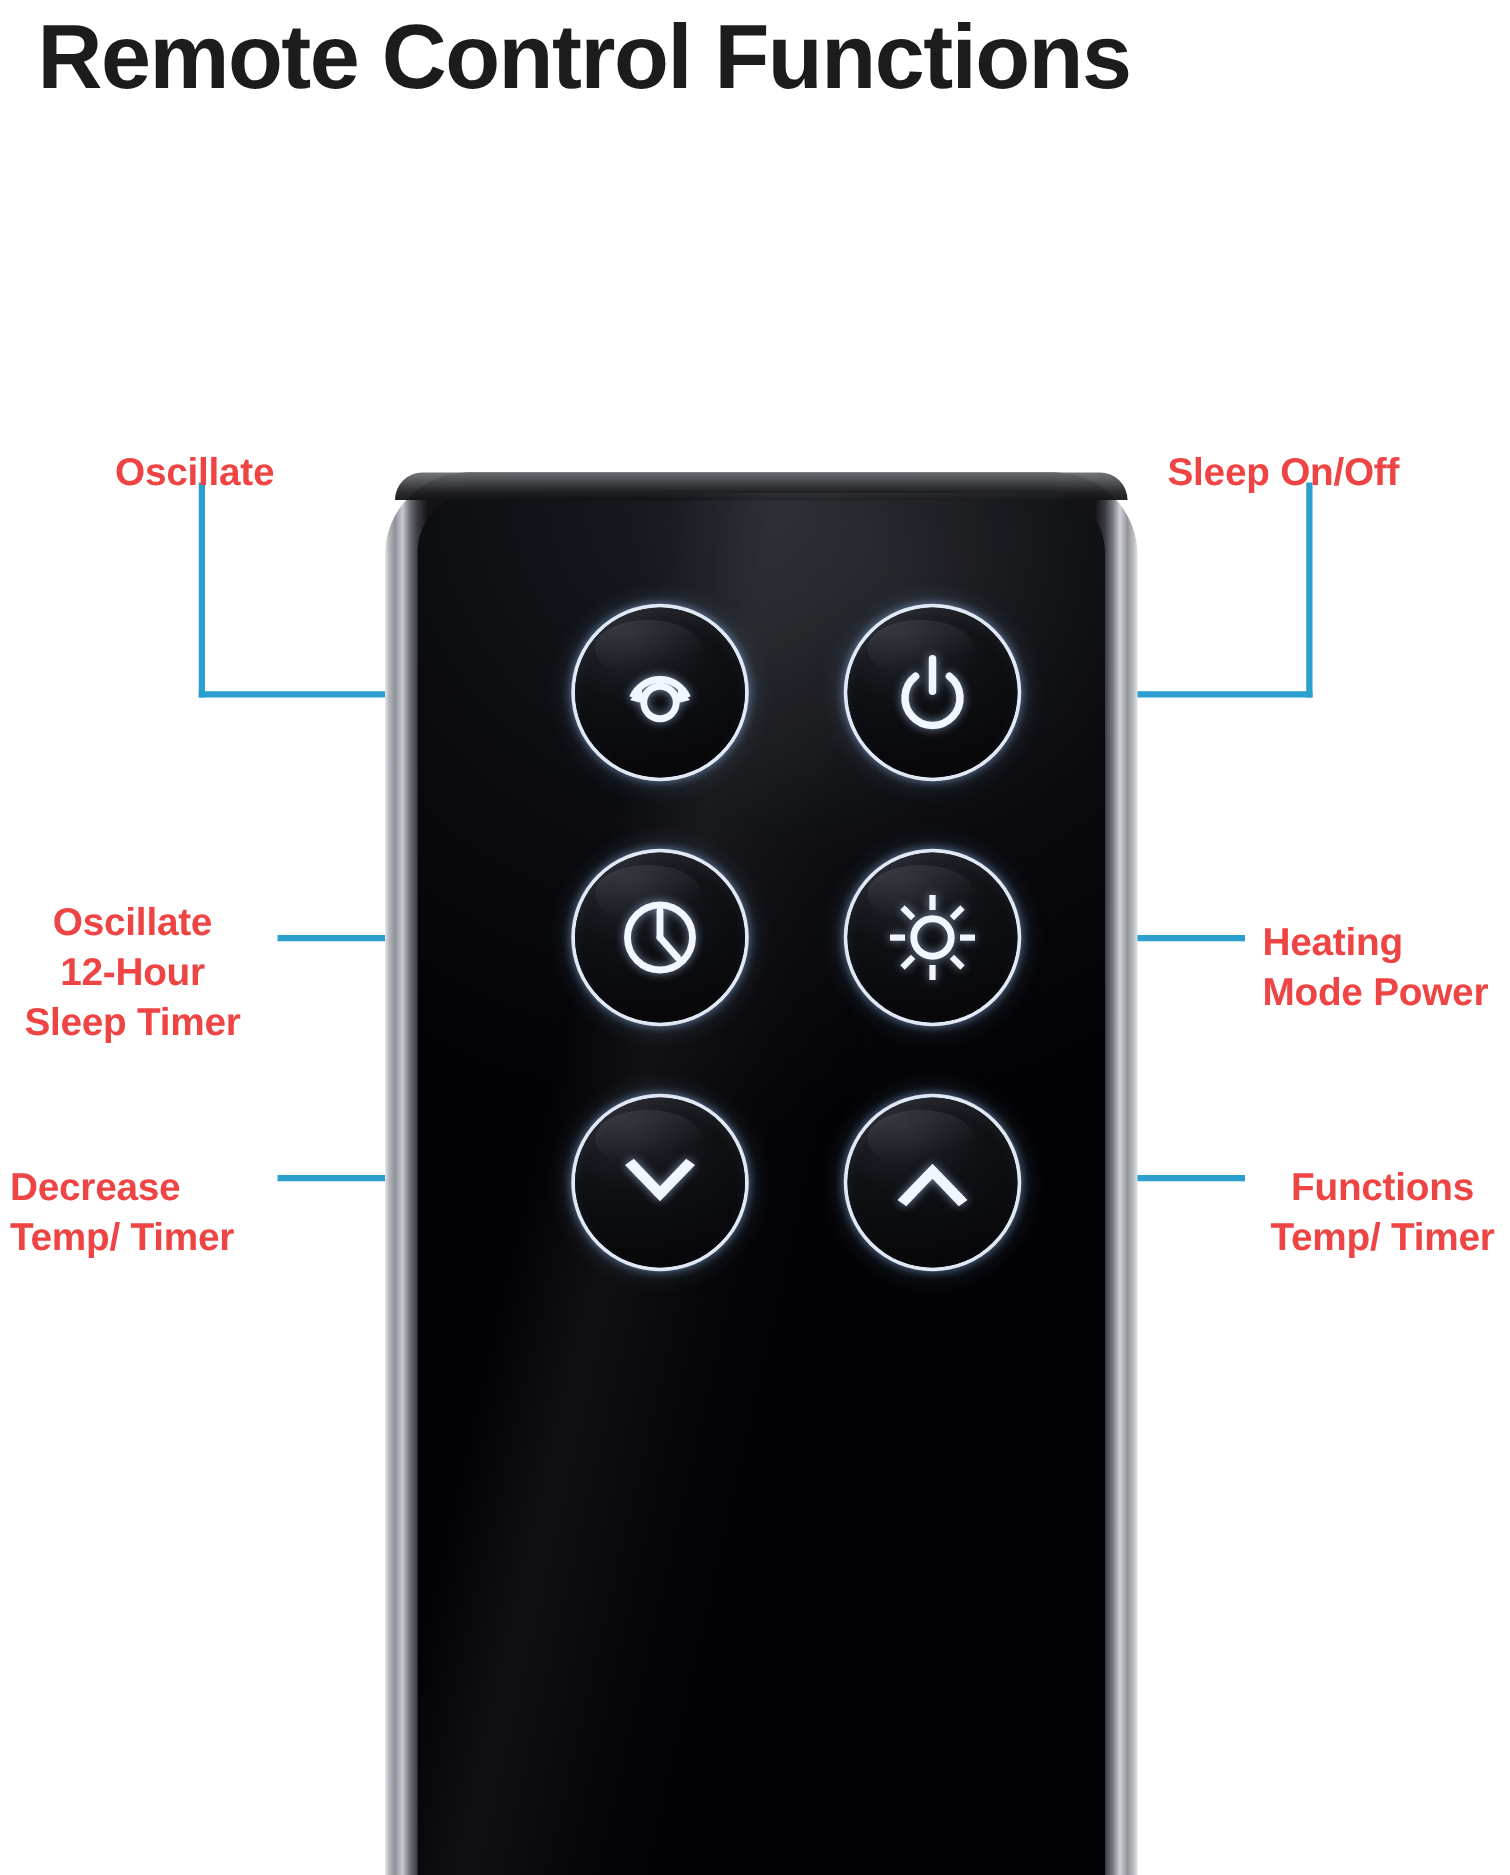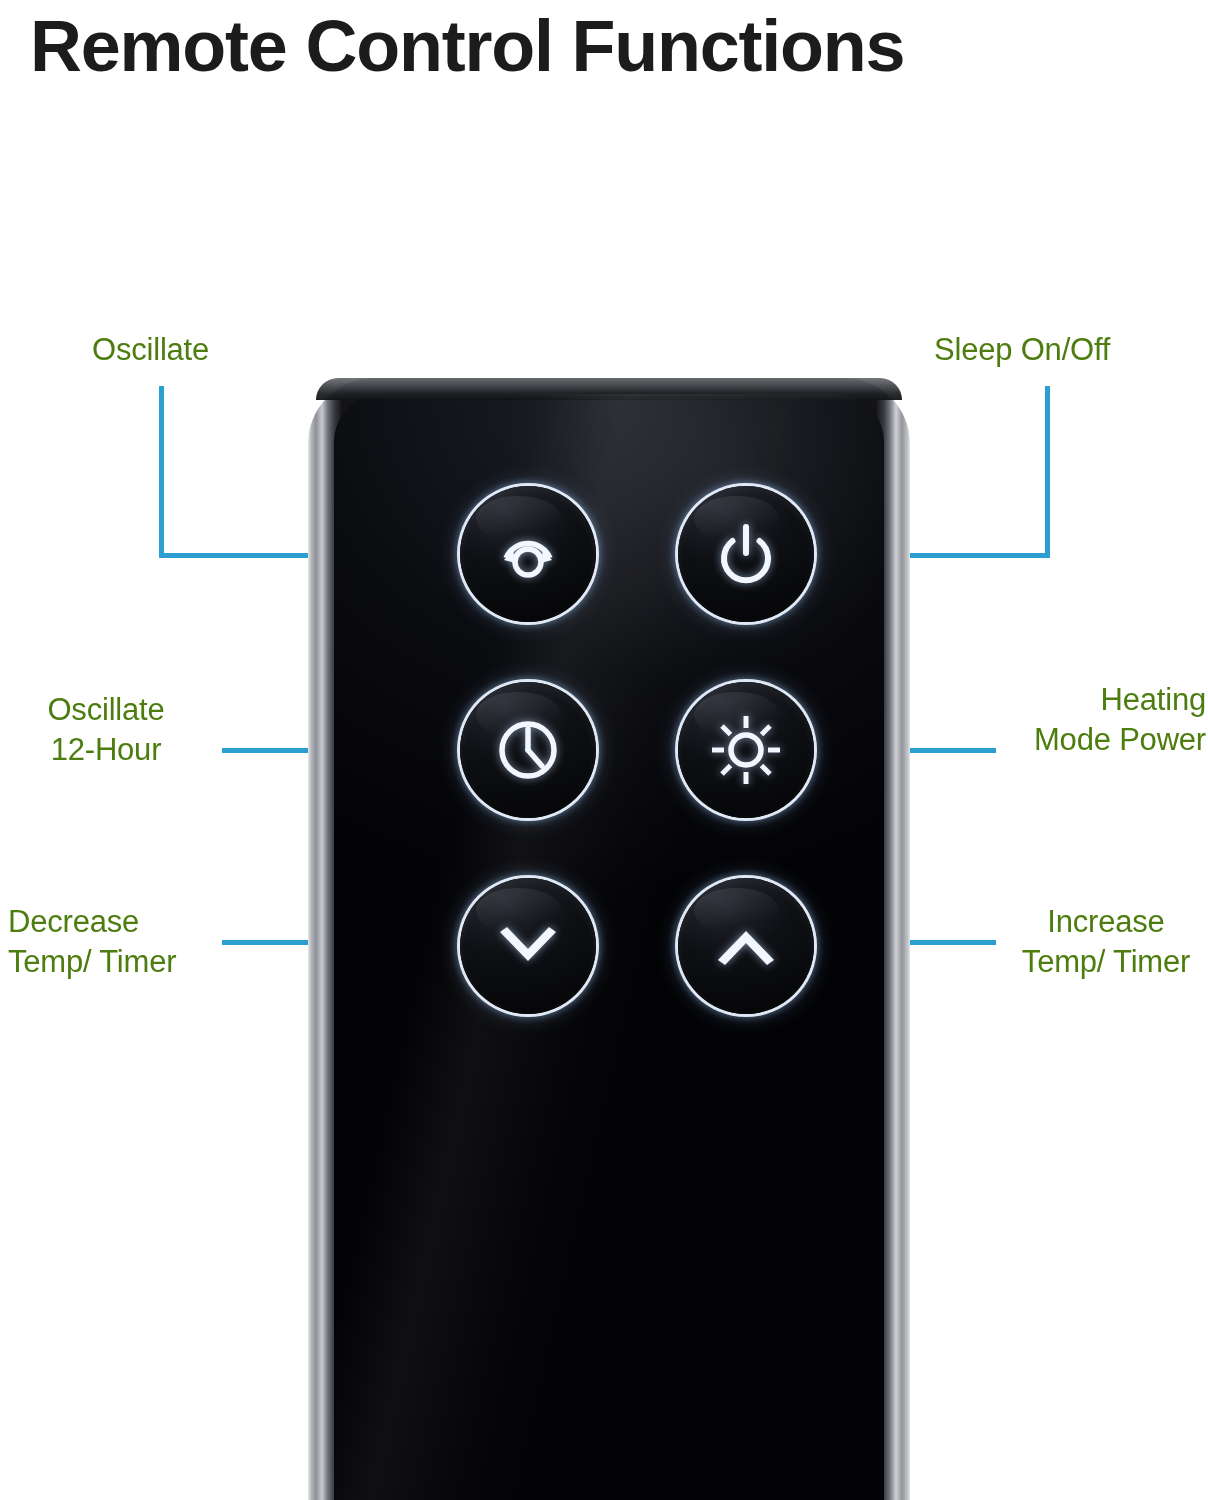--- a/index.html
+++ b/index.html
@@ -83,34 +83,35 @@
   .b-osc  {left:152px;top:108px;}
   .b-pwr  {left:370px;top:108px;}
   .b-timer{left:152px;top:304px;}
   .b-heat {left:370px;top:304px;}
   .b-down {left:152px;top:500px;}
   .b-up   {left:370px;top:500px;}
 
   
   .label{
     position:absolute;
-    color:#4d7c0f;
+    color:#ef4444;
     font-size:31px;line-height:40px;
-    font-weight:400;
+    font-weight:700;
     letter-spacing:-0.2px;
     white-space:nowrap;
+    margin-top:28px;
   }
   .label .ln{display:block;}
   .lab-left{text-align:center;}
   .lab-right{text-align:center;}
 
   #lbl-oscillate{left:92px;top:330px;text-align:left;}
   #lbl-power    {left:934px;top:330px;text-align:left;}
   #lbl-timer    {left:8px;top:690px;width:196px;text-align:center;}
-  #lbl-heating  {left:1010px;top:680px;width:196px;text-align:right;}
+  #lbl-heating  {left:1010px;top:706px;width:196px;text-align:left;}
   #lbl-decrease {left:8px;top:902px;width:200px;text-align:left;}
   #lbl-increase {left:1006px;top:902px;width:200px;text-align:center;}
 
   
   .lead{position:absolute;background:#2b9fd0;}
   .lead-h{height:5px;}
   .lead-v{width:5px;}
 
   #lead-osc-v {left:159px;top:386px;height:172px;}
   #lead-osc-h {left:159px;top:553px;width:222px;}
@@ -201,30 +202,31 @@
     <span class="ln">Oscillate</span>
   </div>
 
   <div class="label lab-right" id="lbl-power">
     <span class="ln">Sleep On/Off</span>
   </div>
 
   <div class="label lab-left" id="lbl-timer">
     <span class="ln">Oscillate</span>
     <span class="ln">12-Hour</span>
+    <span class="ln">Sleep Timer</span>
   </div>
 
   <div class="label lab-right" id="lbl-heating">
     <span class="ln">Heating</span>
     <span class="ln">Mode Power</span>
   </div>
 
   <div class="label lab-left" id="lbl-decrease">
     <span class="ln">Decrease</span>
     <span class="ln">Temp/ Timer</span>
   </div>
 
   <div class="label lab-right" id="lbl-increase">
-    <span class="ln">Increase</span>
+    <span class="ln">Functions</span>
     <span class="ln">Temp/ Timer</span>
   </div>
 
 </div>
 
 </body></html>

